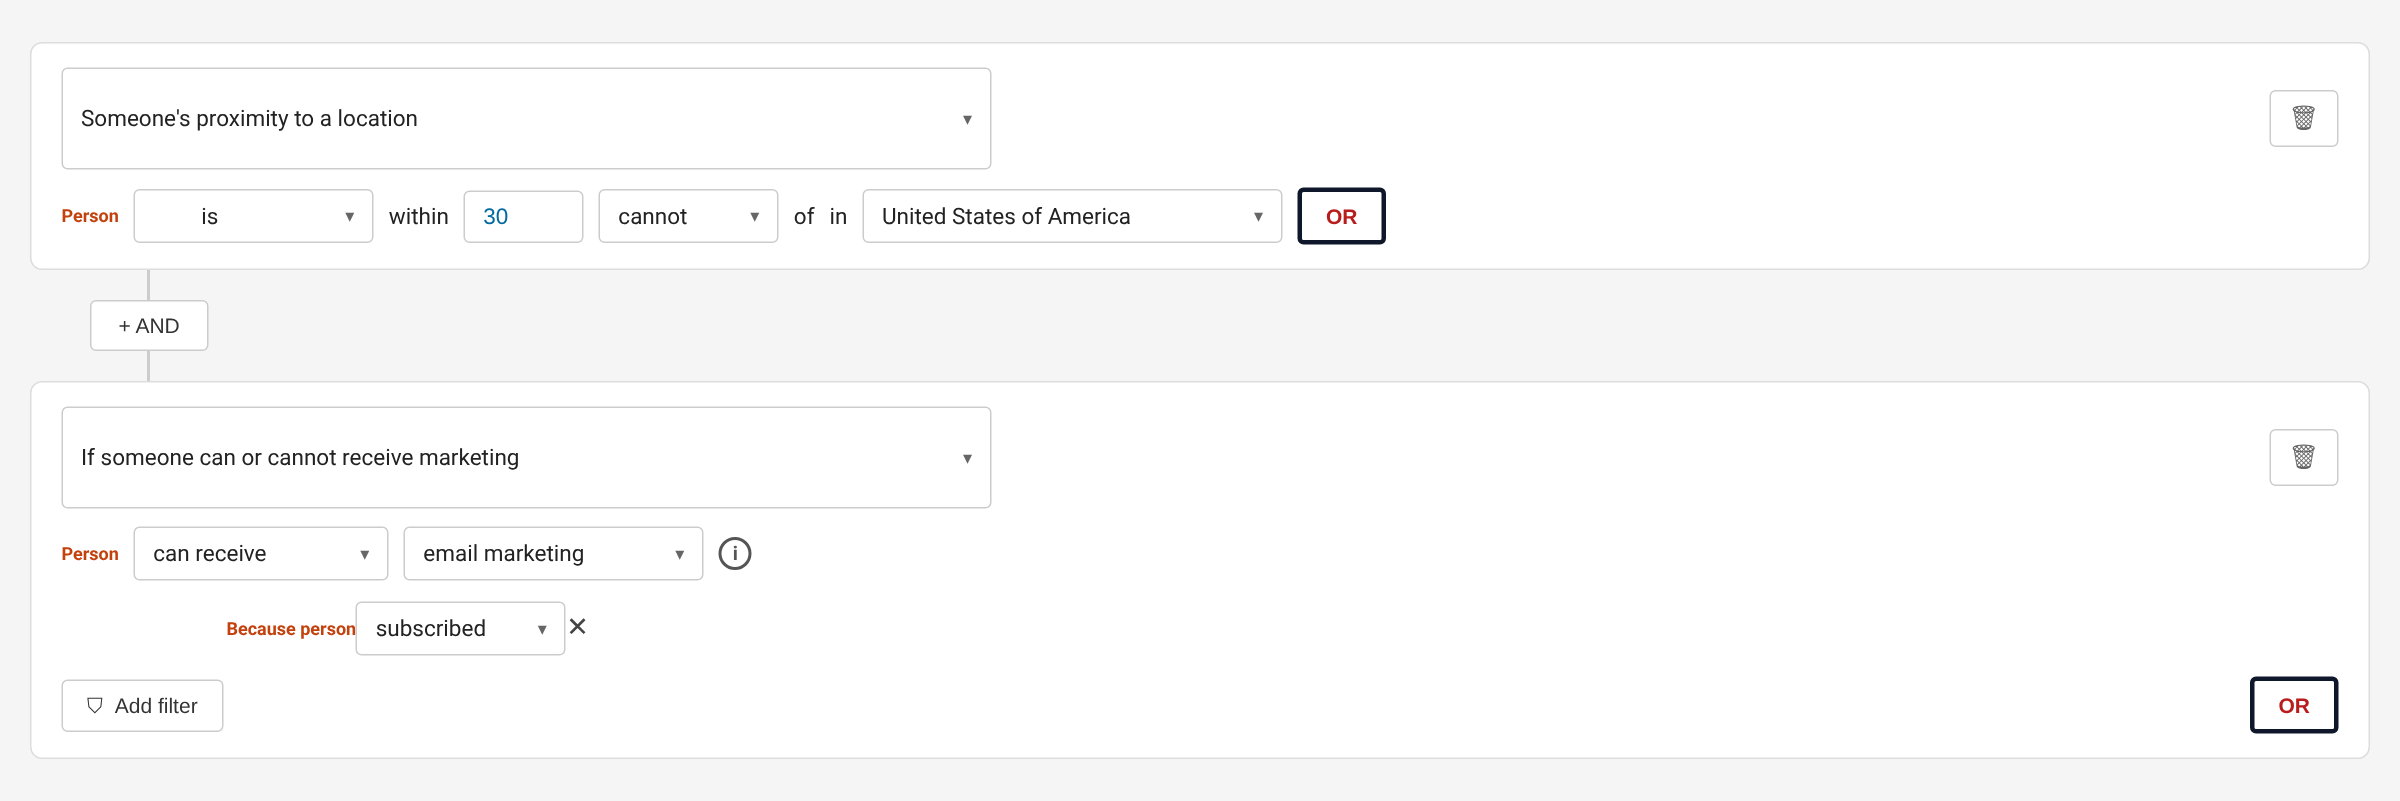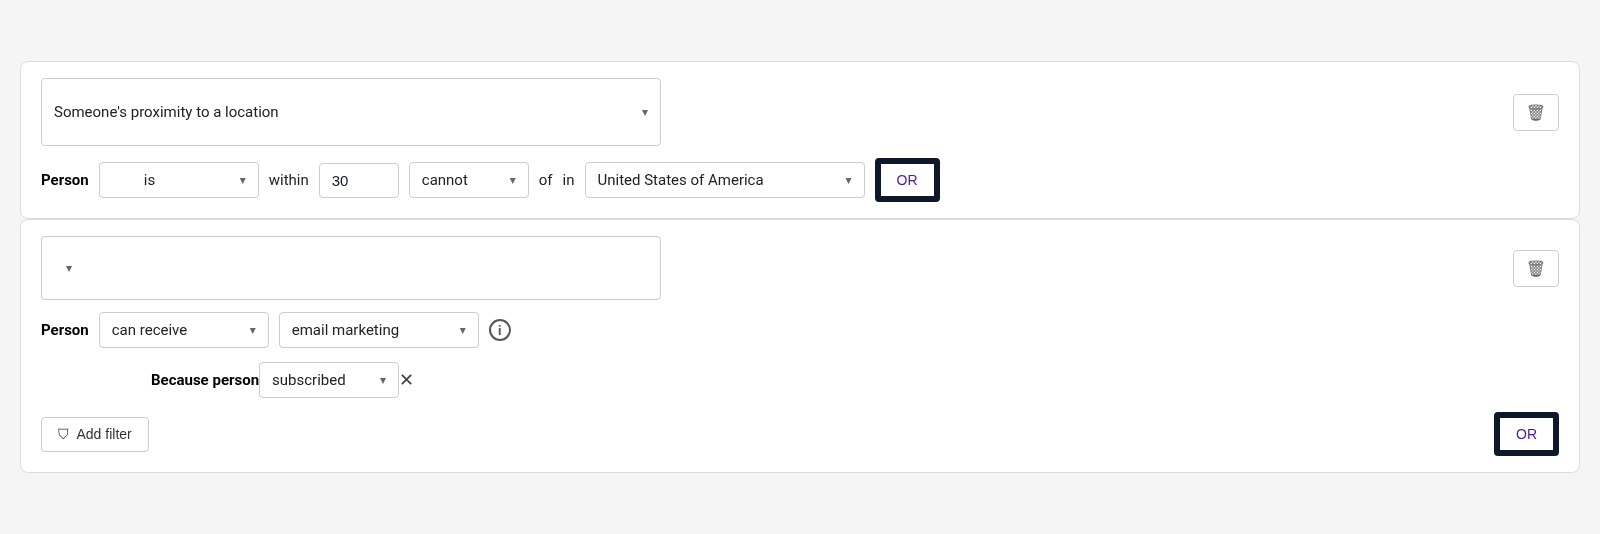--- a/index.html
+++ b/index.html
@@ -69,29 +69,29 @@
       justify-content: center;
     }
     .row {
       display: flex;
       align-items: center;
       gap: 10px;
       flex-wrap: wrap;
     }
     .label-bold {
       font-weight: 700;
-      font-size: 15px;
-      color: #000000;
+      font-size: 12px;
+      color: #c2410c;
     }
     .input-box {
       border: 1px solid #ccc;
       border-radius: 4px;
       padding: 8px 12px;
       font-size: 15px;
-      color: #0f172a;
+      color: #0369a1;
       background: #fff;
     }
     .input-box.wide {
       width: 120px;
     }
     .input-box.small {
       width: 80px;
     }
     .select-inline {
       display: flex;
@@ -107,28 +107,28 @@
       gap: 10px;
     }
     .select-inline .chevron {
       color: #666;
       font-size: 12px;
     }
     .select-is { width: 160px; padding-left: 44px; }
     .select-miles { width: 120px; }
     .select-country { width: 280px; }
     .or-btn {
-      border: 6px solid #0f172a;
+      border: 3px solid #0f172a;
       border-radius: 4px;
       background: #fff;
       padding: 8px 16px;
       cursor: pointer;
       font-size: 14px;
-      font-weight: 400;
-      color: #4c1d95;
+      font-weight: 700;
+      color: #b91c1c;
     }
     .connector-line {
       width: 2px;
       background: #ccc;
       height: 20px;
       margin-left: 38px;
     }
     .and-btn {
       border: 1px solid #ccc;
       border-radius: 4px;
@@ -229,25 +229,33 @@
       <div class="select-inline select-country">
         <span>United States of America</span>
         <span class="chevron">▾</span>
       </div>
       <button class="or-btn">
         <span>OR</span>
       </button>
     </div>
   </div>
 
+  <div style="display:flex; flex-direction:column; align-items:flex-start; padding-left:40px;">
+    <div class="connector-line"></div>
+    <button class="and-btn">
+      <span>+ AND</span>
+    </button>
+    <div class="connector-line"></div>
+  </div>
 
   <div class="card">
     <div class="card-header">
       <div class="condition-select">
         <div class="select-box select-main">
+          <span>If someone can or cannot receive marketing</span>
           <span class="chevron">▾</span>
         </div>
       </div>
       <button class="delete-btn">
         <span>🗑</span>
       </button>
     </div>
 
     <div class="card2-rows">
 

